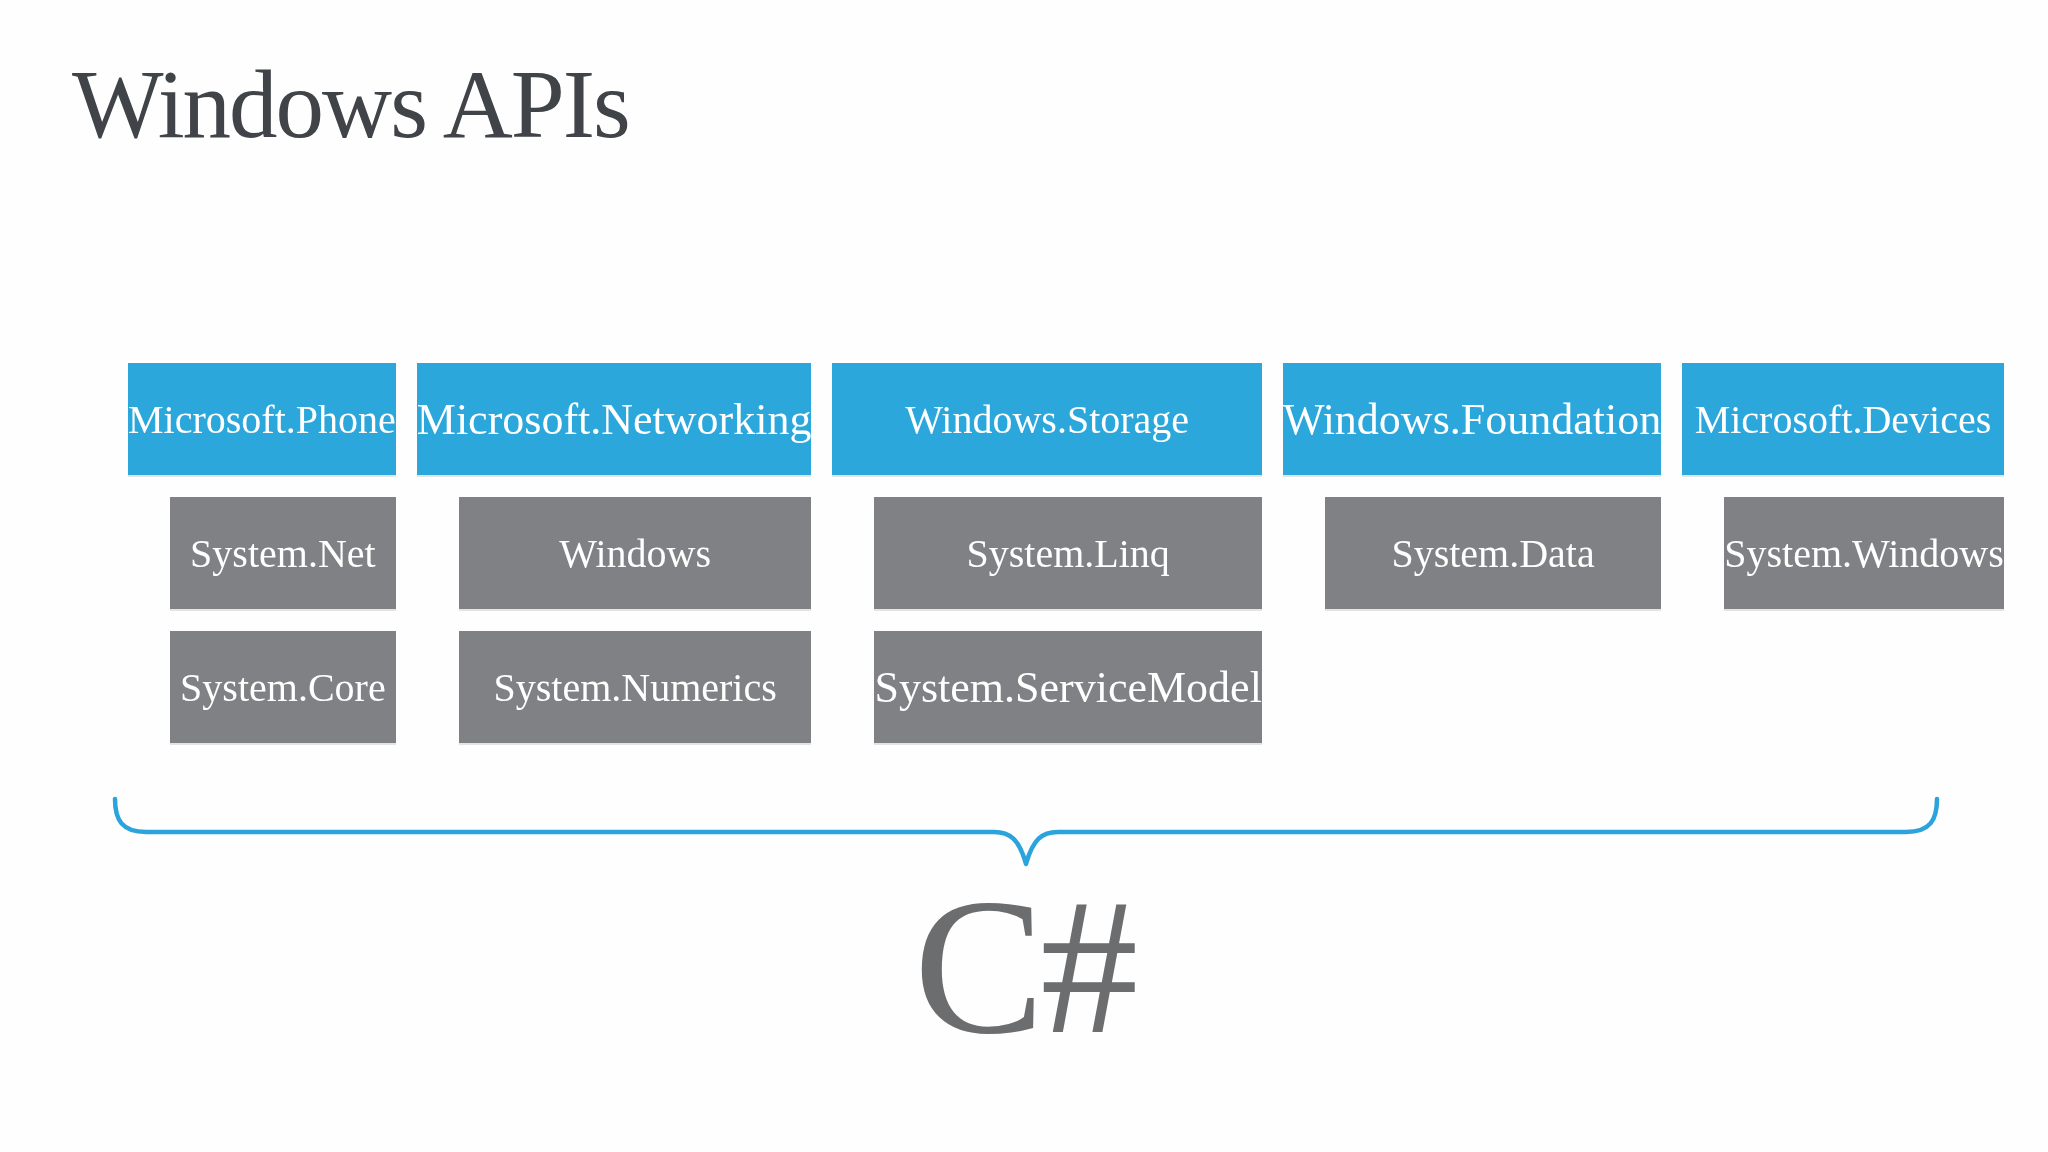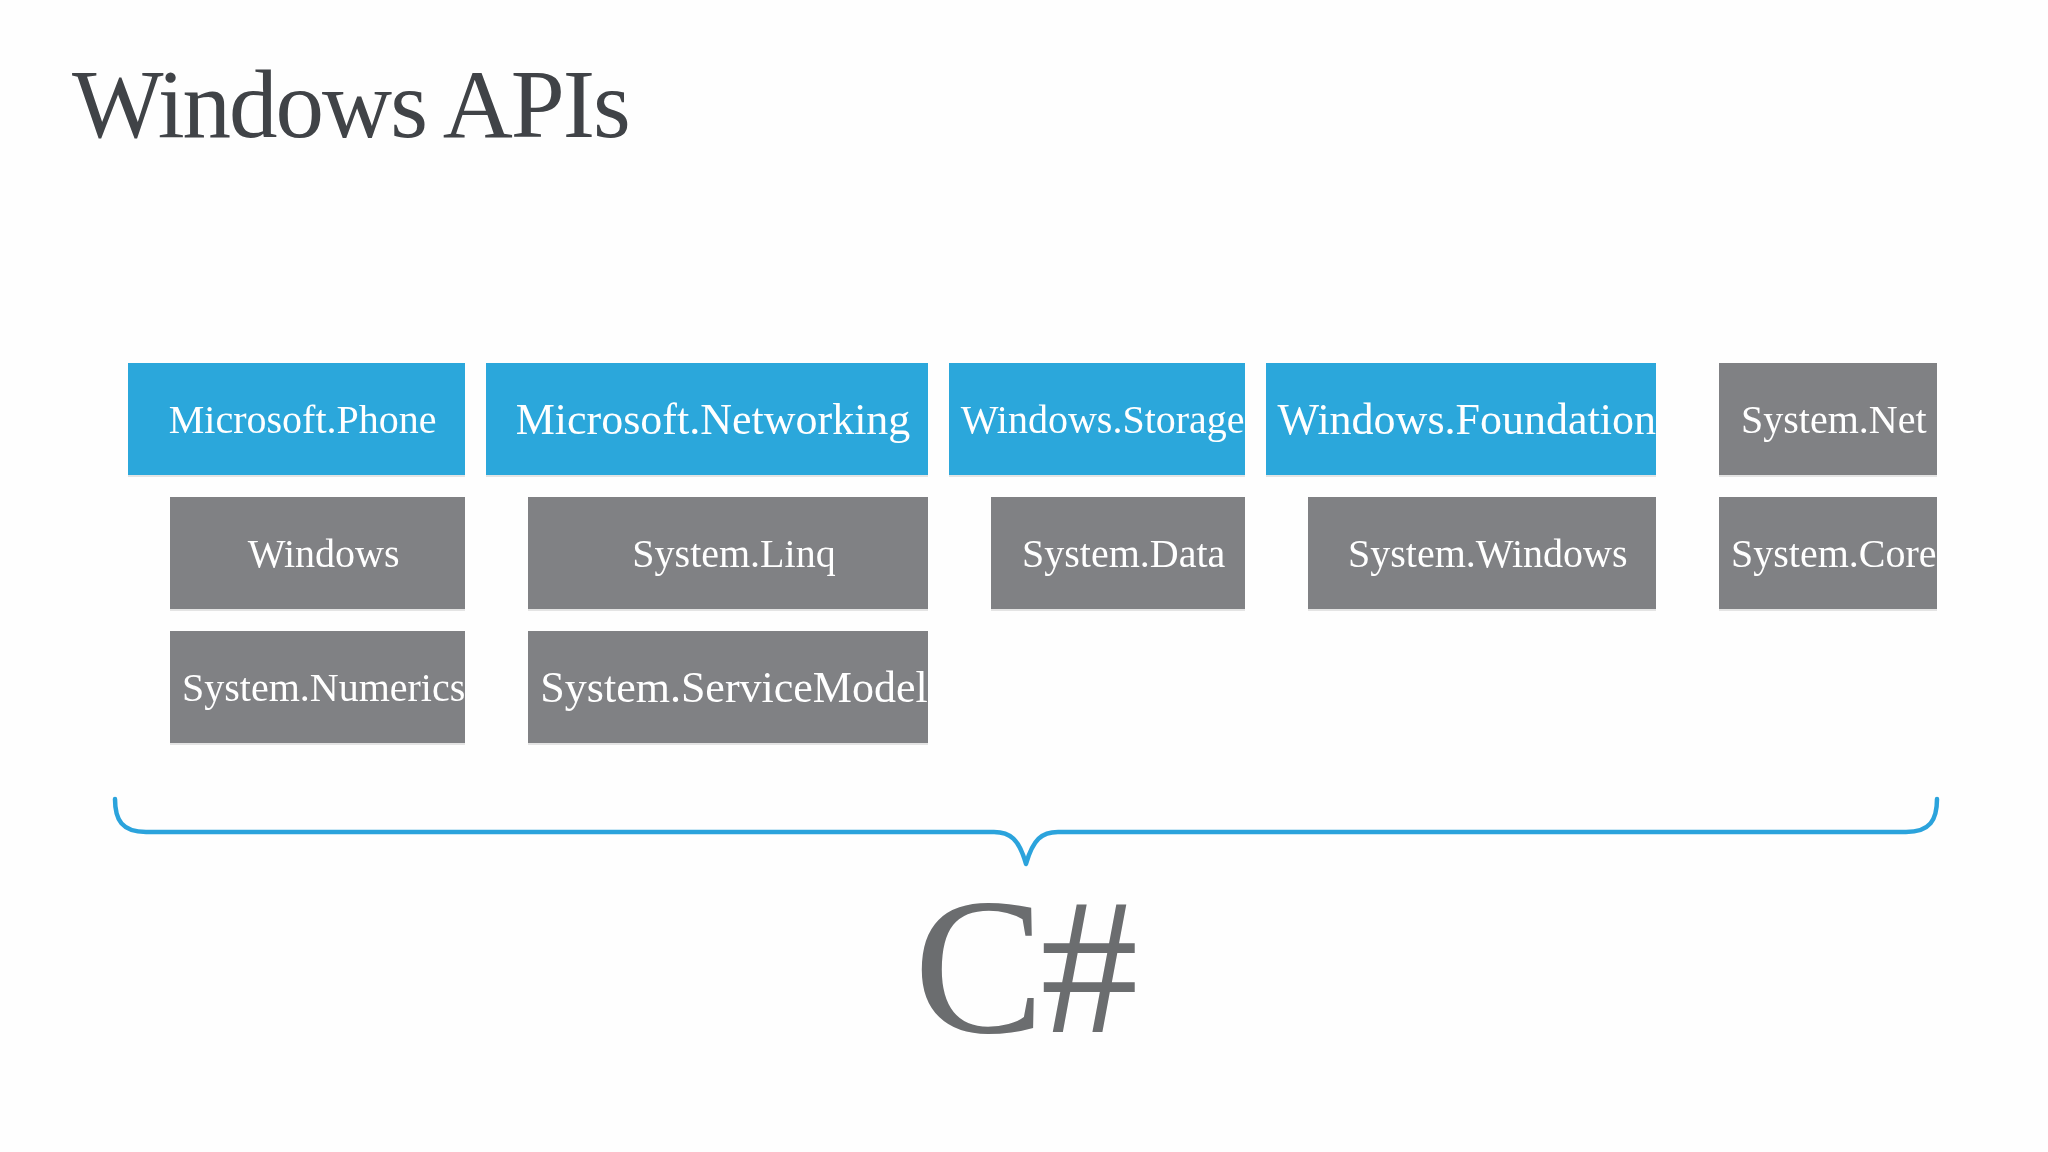--- a/index.html
+++ b/index.html
@@ -39,21 +39,20 @@
   }
   .api-box {
     display: flex;
     align-items: center;
     justify-content: center;
     color: var(--box-text, #ffffff);
     font-size: 40px;
     font-weight: 400;
     white-space: nowrap;
     box-shadow: 0 2px 0 rgba(0,0,0,0.10);
-    padding-left: 12px;
   }
   .api-box.small { font-size: 44px; }
   .api-box.blue  { background: var(--accent-blue, #2ba7db); }
   .api-box.gray  { background: var(--box-gray, #808184); margin-left: 42px; }
   .brace {
     position: absolute;
     left: 112px;
     top: 796px;
     width: 1828px;
     height: 74px;
@@ -96,20 +95,23 @@
     </div>
     <div class="api-box blue small">
       <span>Microsoft.Networking</span>
     </div>
     <div class="api-box blue">
       <span>Windows.Storage</span>
     </div>
     <div class="api-box blue small">
       <span>Windows.Foundation</span>
     </div>
+    <div class="api-box blue">
+      <span>Microsoft.Devices</span>
+    </div>
 
     <div class="api-box gray">
       <span>System.Net</span>
     </div>
     <div class="api-box gray">
       <span>Windows</span>
     </div>
     <div class="api-box gray">
       <span>System.Linq</span>
     </div>

